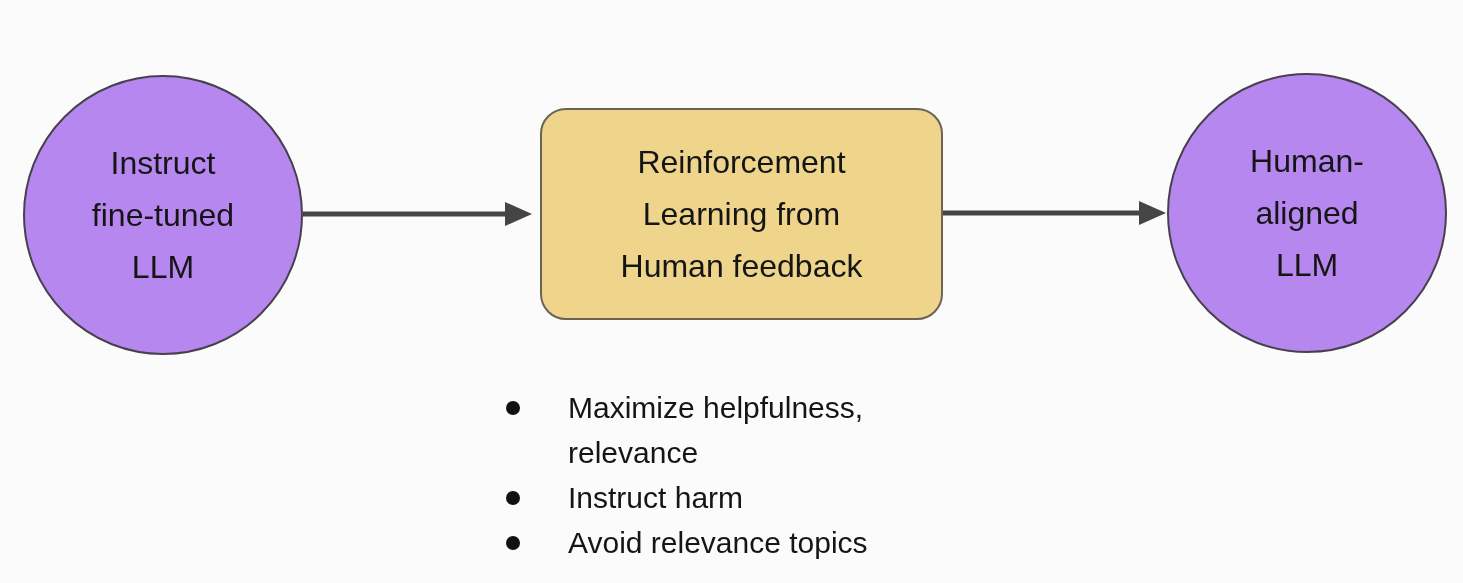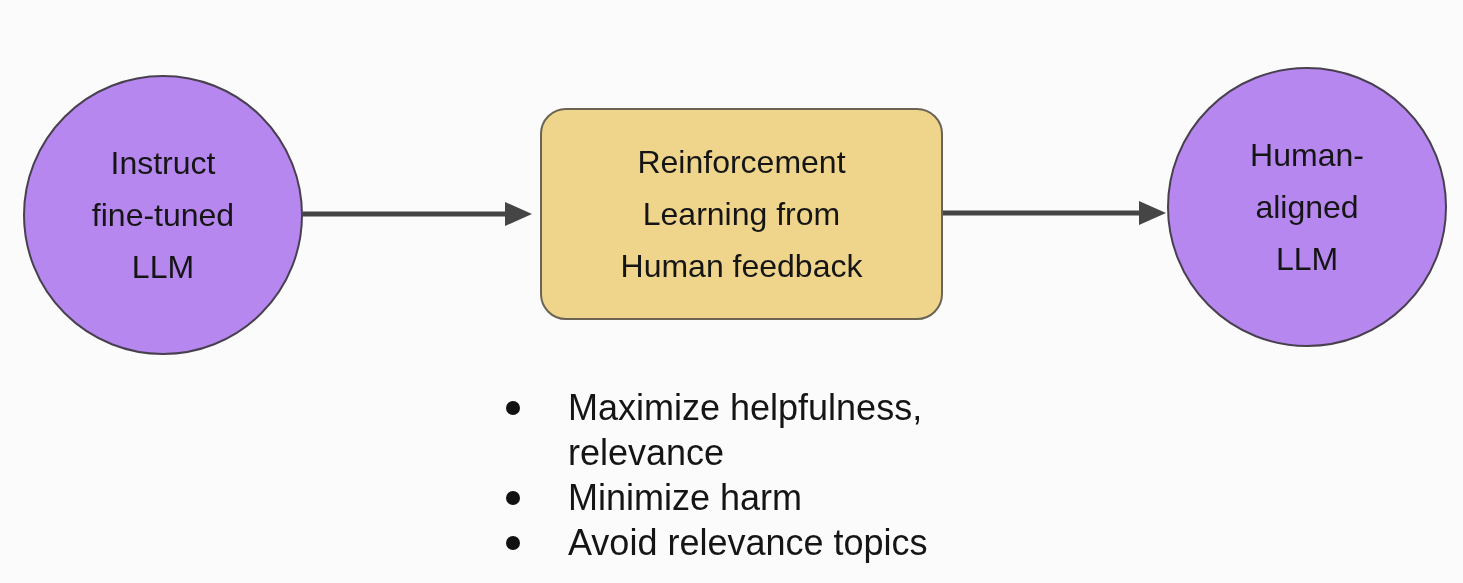--- a/index.html
+++ b/index.html
@@ -32,21 +32,21 @@
   }
   .circle-node {
     width: 280px;
     height: 280px;
     border-radius: 50%;
     background: #b787f0;
     border: 2px solid #48404f;
     text-align: center;
   }
   .circle-left  { left: 23px;   top: 75px; }
-  .circle-right { left: 1167px; top: 67px; }
+  .circle-right { left: 1167px; top: 73px; }
   .rect-node {
     left: 533px;
     top: 108px;
     width: 403px;
     height: 212px;
     border-radius: 26px;
     background: #efd58c;
     border: 2px solid #6b6454;
     margin-left: 7px;
   }
@@ -72,21 +72,21 @@
     flex: 0 0 auto;
     width: 14px;
     height: 14px;
     border-radius: 50%;
     background: #111111;
     margin-top: 16px;
     margin-right: 48px;
   }
   .bullet-text {
     white-space: pre-line;
-    font-size: 36px;
+    font-size: 30px;
     line-height: 45px;
     color: #151515;
   }
 </style>
 </head>
 <body>
 
 <div class="canvas">
 
   <svg class="arrow-layer" width="1463" height="583" viewBox="0 0 1463 583">
@@ -119,21 +119,21 @@
   </div>
 
   <div class="bullet-list">
     <div class="bullet-item">
       <span class="bullet-dot"></span>
       <span class="bullet-text">Maximize helpfulness,
 relevance</span>
     </div>
     <div class="bullet-item">
       <span class="bullet-dot"></span>
-      <span class="bullet-text">Minimize harm</span>
+      <span class="bullet-text">Instruct harm</span>
     </div>
     <div class="bullet-item">
       <span class="bullet-dot"></span>
       <span class="bullet-text">Avoid relevance topics</span>
     </div>
   </div>
 
 </div>
 
 </body></html>

